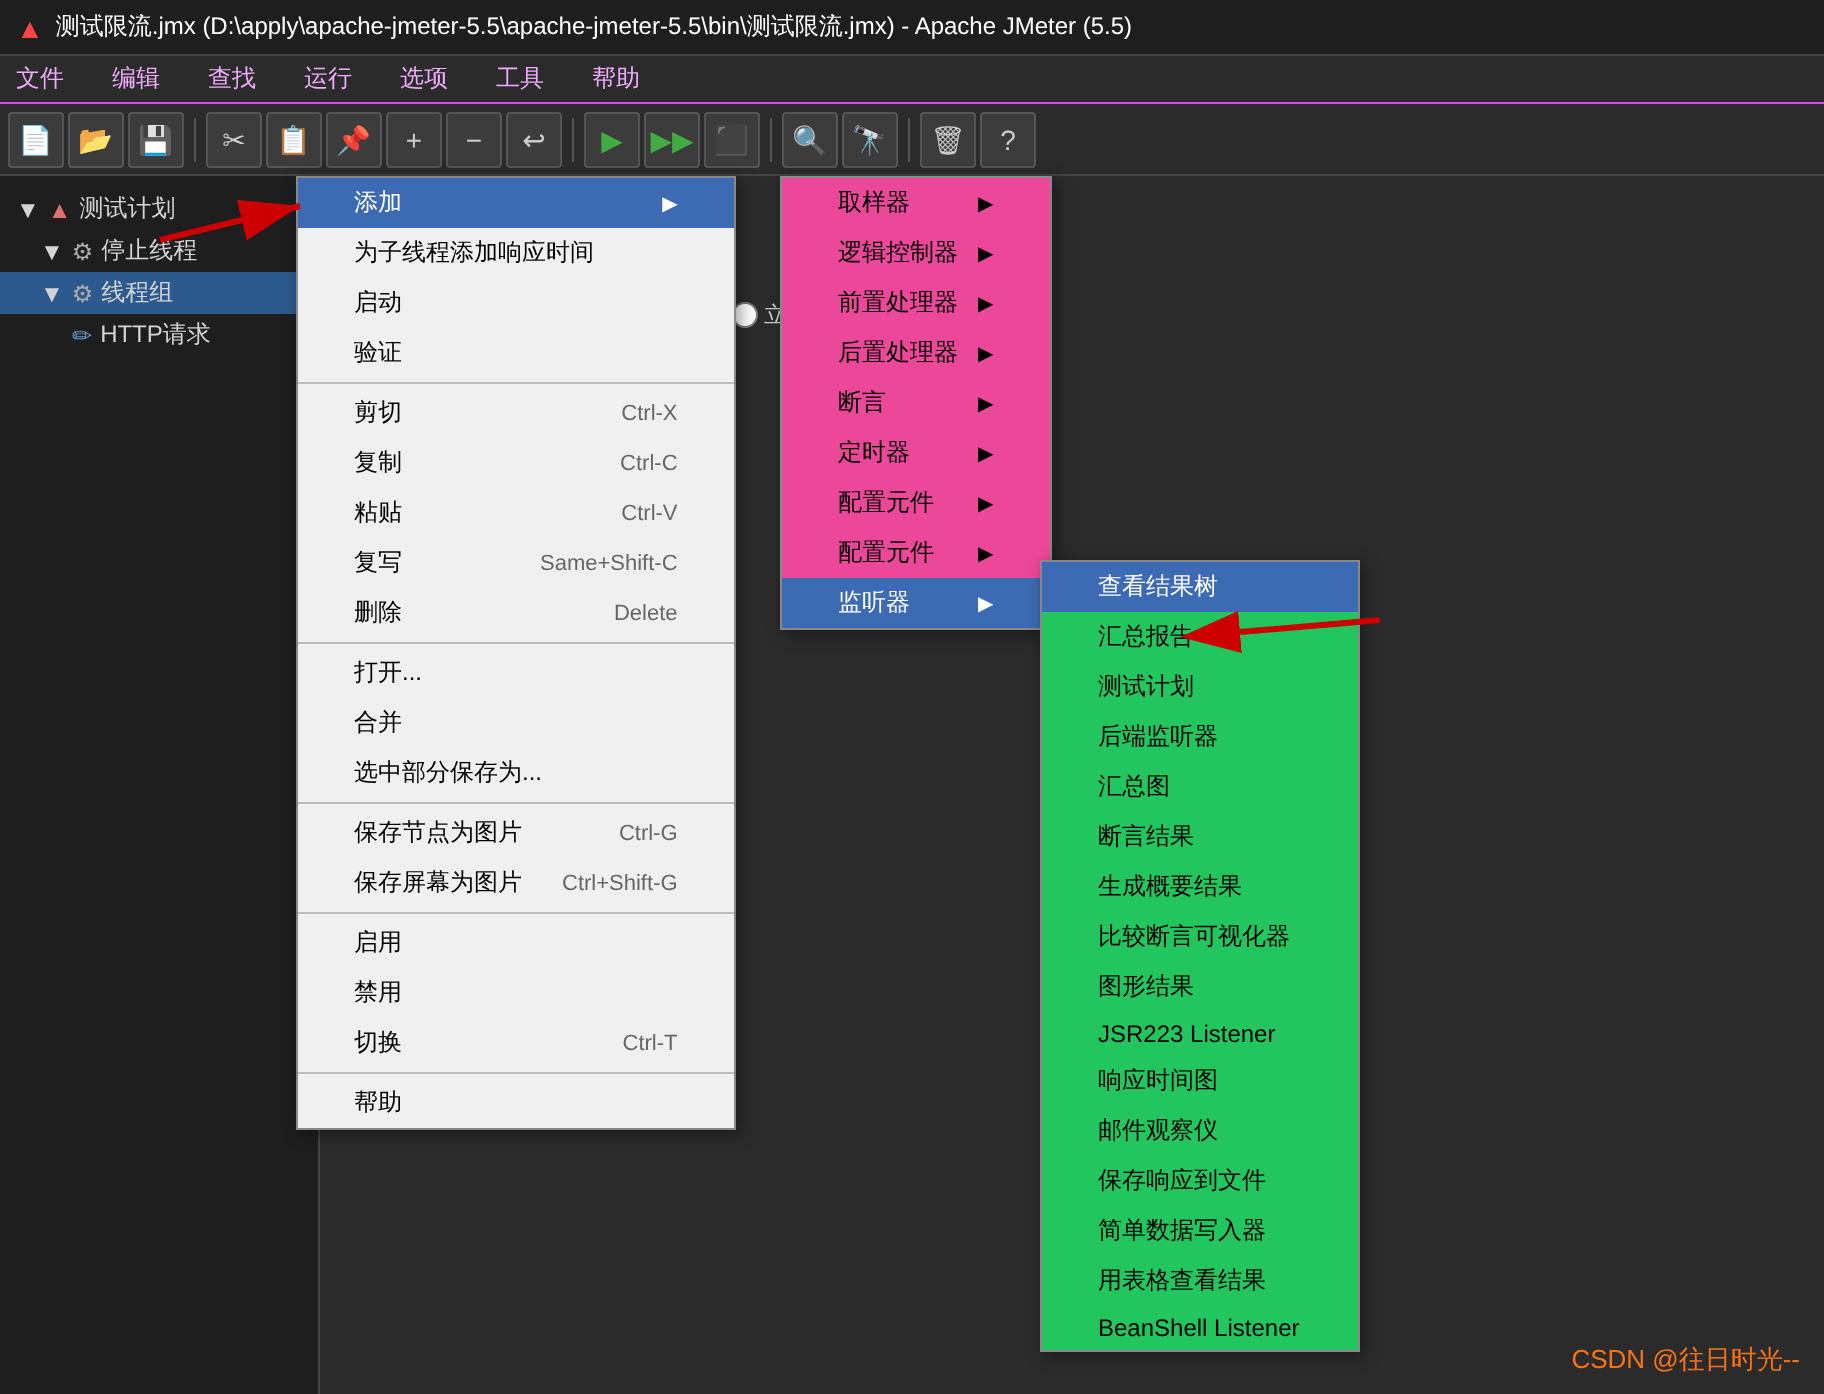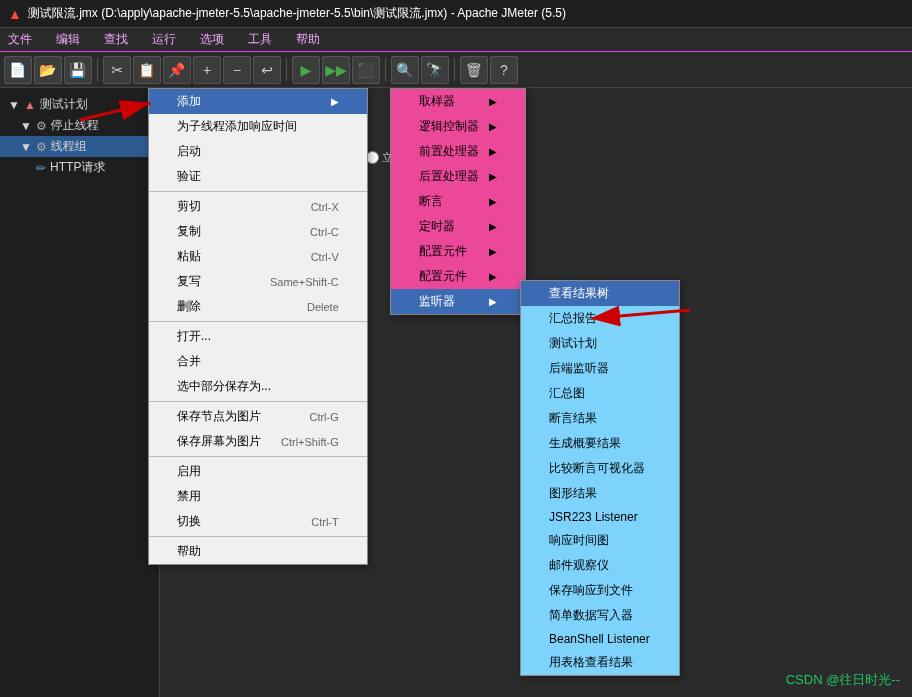--- a/index.html
+++ b/index.html
@@ -170,41 +170,41 @@
       min-width: 130px;
       z-index: 101;
       font-size: 12px;
     }
 
     
     #submenu-listener {
       position: absolute;
       left: 520px;
       top: 280px;
-      background: #7dd3fc;
+      background: #22c55e;
       border: 1px solid #888;
       box-shadow: 2px 2px 8px rgba(0,0,0,0.4);
       min-width: 160px;
       z-index: 102;
       font-size: 12px;
     }
 
     
     .arrow-red {
       position: absolute;
       pointer-events: none;
       z-index: 200;
     }
 
     
     #watermark {
       position: absolute;
       bottom: 8px;
       right: 12px;
-      color: #22c55e;
+      color: #f97316;
       font-size: 13px;
       z-index: 50;
     }
 
     
     #ctx-main {
       left: 148px;
       top: 88px;
     }
   </style>
@@ -484,24 +484,24 @@
   <div class="ctx-item">
     <span>邮件观察仪</span>
   </div>
   <div class="ctx-item">
     <span>保存响应到文件</span>
   </div>
   <div class="ctx-item">
     <span>简单数据写入器</span>
   </div>
   <div class="ctx-item">
+    <span>用表格查看结果</span>
+  </div>
+  <div class="ctx-item">
     <span>BeanShell Listener</span>
-  </div>
-  <div class="ctx-item">
-    <span>用表格查看结果</span>
   </div>
 </div>
 
 <svg class="arrow-red" style="position:absolute;left:0;top:0;width:912px;height:697px;pointer-events:none;z-index:300;">
 
   <defs>
     <marker id="arrowhead1" markerWidth="10" markerHeight="7" refX="10" refY="3.5" orient="auto">
       <polygon points="0 0, 10 3.5, 0 7" fill="#cc0000"></polygon>
     </marker>
     <marker id="arrowhead2" markerWidth="10" markerHeight="7" refX="0" refY="3.5" orient="auto-start-reverse">

